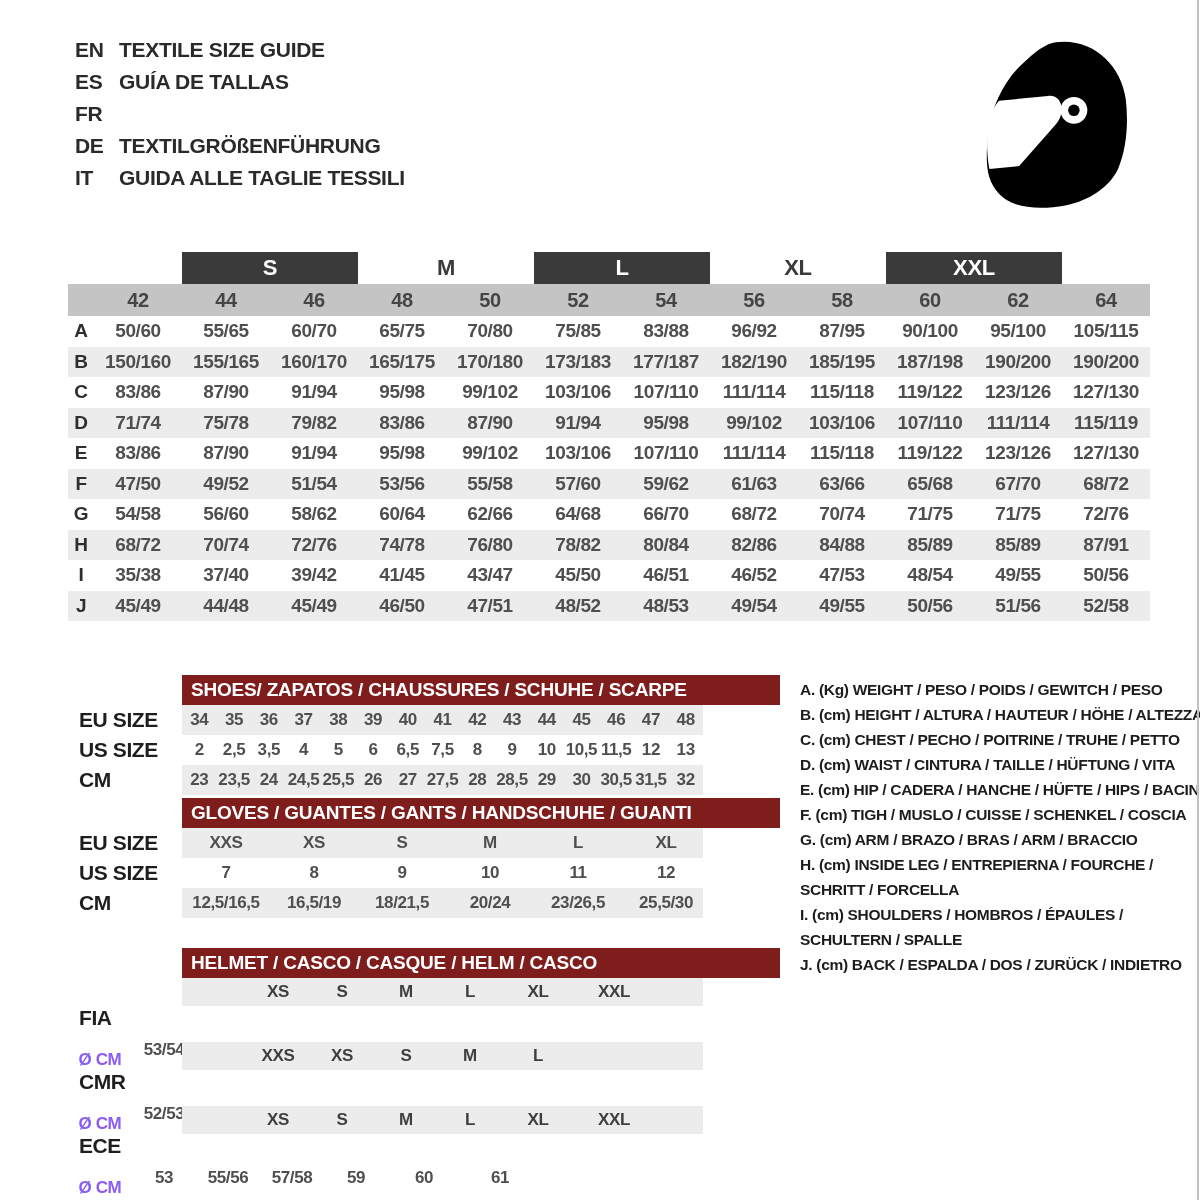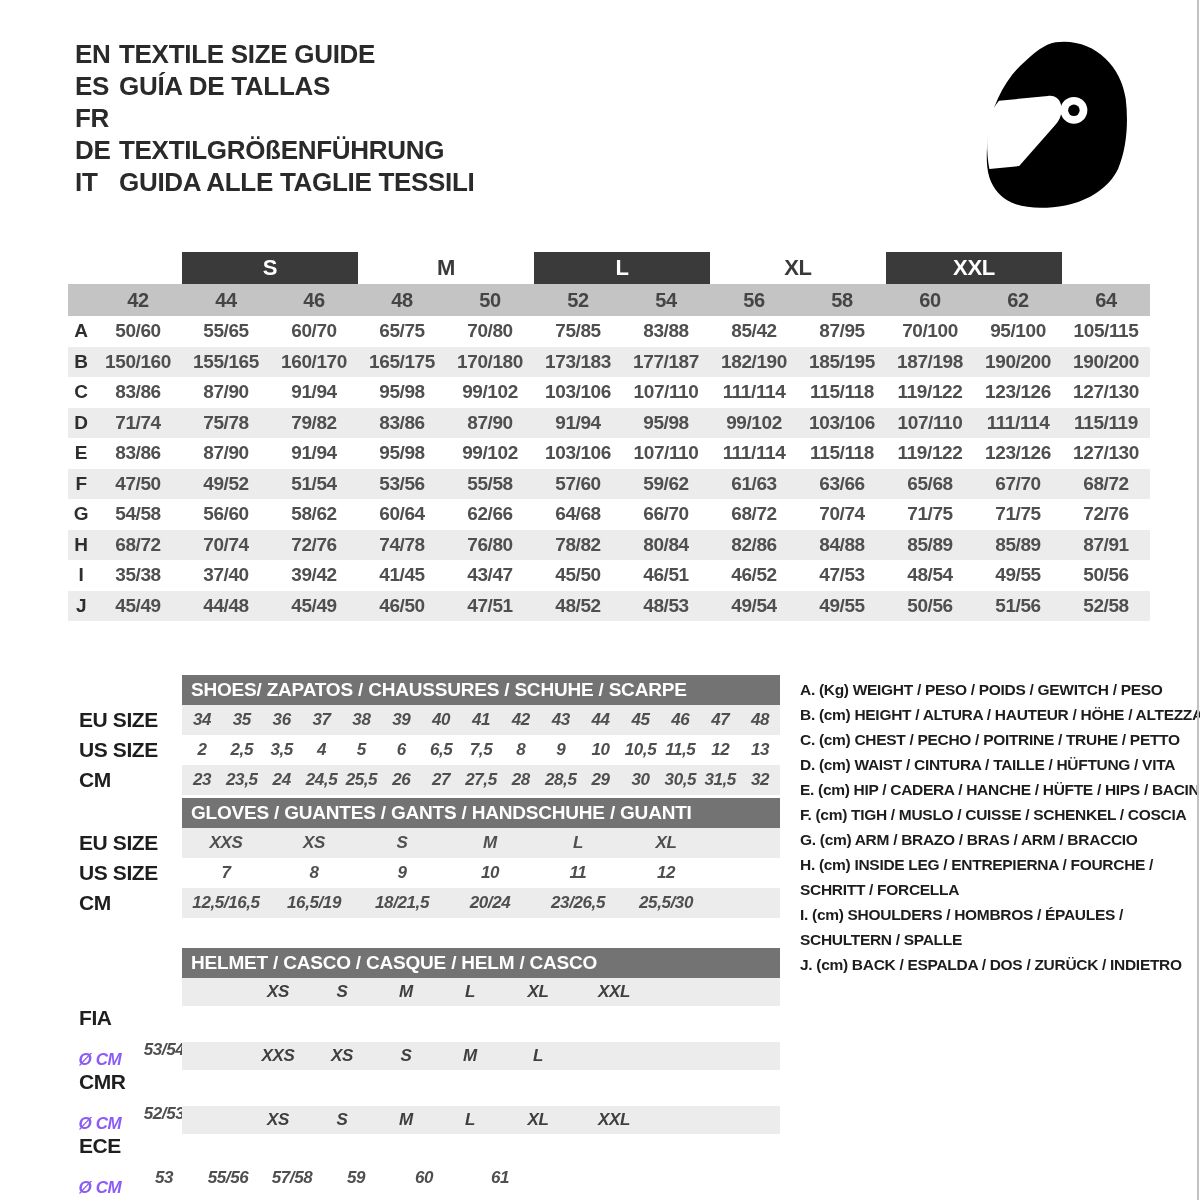--- a/index.html
+++ b/index.html
@@ -2,21 +2,21 @@
 <html><head>
 <meta charset="utf-8">
 <style>
   html,body{margin:0;padding:0;background:#fff;}
   body{width:1200px;height:1200px;font-family:"Liberation Sans",sans-serif;font-weight:bold;position:relative;overflow:hidden;}
   .canvas{position:absolute;left:0;top:0;width:1200px;height:1200px;background:#ffffff;}
   .edge-line{position:absolute;right:1px;top:0;width:2px;height:1200px;background:#c2c2c2;}
 
   
   .lang-block{position:absolute;left:75px;top:38px;}
-  .lang-row{display:flex;height:32px;align-items:center;color:#2a2a2a;font-size:26px;letter-spacing:-0.3px;}
+  .lang-row{display:flex;height:32px;color:#2a2a2a;font-size:21px;letter-spacing:-0.3px;}
   .lang-code{width:44px;}
 
   
   .helmet-icon{position:absolute;left:975px;top:27px;width:192px;height:184px;}
 
   
   .main-table{position:absolute;left:68px;top:252px;width:1082px;}
   .mt-row{display:grid;grid-template-columns:26px repeat(12,88px);align-items:center;}
   .band-row{height:32px;align-items:stretch;}
   .band{display:flex;align-items:center;justify-content:center;font-size:22px;letter-spacing:-0.3px;}
@@ -28,26 +28,26 @@
   .cell{text-align:center;letter-spacing:-0.4px;}
   .val{color:#4f4f4f;}
   .letter{color:#2e2e2e;}
   .stripe{background:#ececec;}
 
   
   .sub{position:absolute;left:68px;width:712px;}
   #shoesTable{top:675px;}
   #glovesTable{top:798px;}
   #helmetTable{top:948px;}
-  .sub-header{margin-left:114px;width:598px;height:30px;background:#737373;color:#fff;
+  .sub-header{margin-left:114px;width:598px;height:30px;background:#7f1d1d;color:#fff;
     font-size:19px;display:flex;align-items:center;padding-left:9px;box-sizing:border-box;letter-spacing:-0.2px;}
   .sub-row{display:flex;height:30px;}
   .sub-label{width:114px;display:flex;align-items:center;padding-left:11px;box-sizing:border-box;
     font-size:21px;color:#1e1e1e;letter-spacing:-0.4px;}
-  .sub-data{width:598px;display:grid;align-items:center;height:100%;font-style:italic;}
+  .sub-data{width:521px;display:grid;align-items:center;height:100%;}
   .sub .val{font-size:17px;}
   .shoes-grid{grid-template-columns:repeat(15,1fr);}
   .gloves-grid{grid-template-columns:repeat(6,88px) 1fr;}
   .helm-grid{grid-template-columns:64px 64px 64px 64px 64px 72px 80px 1fr;}
   .helm-size-row{height:28px;}
   .helm-val-row{height:36px;flex-direction:column;}
   .sizehdr{color:#3f3f3f;}
   .unit{color:#8b5cf6;margin-top:20px;}
 
   
@@ -118,23 +118,23 @@
       </div>
       <div class="mt-row data-row">
         <div class="cell letter">A</div>
         <div class="cell val">50/60</div>
         <div class="cell val">55/65</div>
         <div class="cell val">60/70</div>
         <div class="cell val">65/75</div>
         <div class="cell val">70/80</div>
         <div class="cell val">75/85</div>
         <div class="cell val">83/88</div>
-        <div class="cell val">85/42</div>
+        <div class="cell val">96/92</div>
         <div class="cell val">87/95</div>
-        <div class="cell val">70/100</div>
+        <div class="cell val">90/100</div>
         <div class="cell val">95/100</div>
         <div class="cell val">105/115</div>
       </div>
       <div class="mt-row data-row stripe">
         <div class="cell letter">B</div>
         <div class="cell val">150/160</div>
         <div class="cell val">155/165</div>
         <div class="cell val">160/170</div>
         <div class="cell val">165/175</div>
         <div class="cell val">170/180</div>

